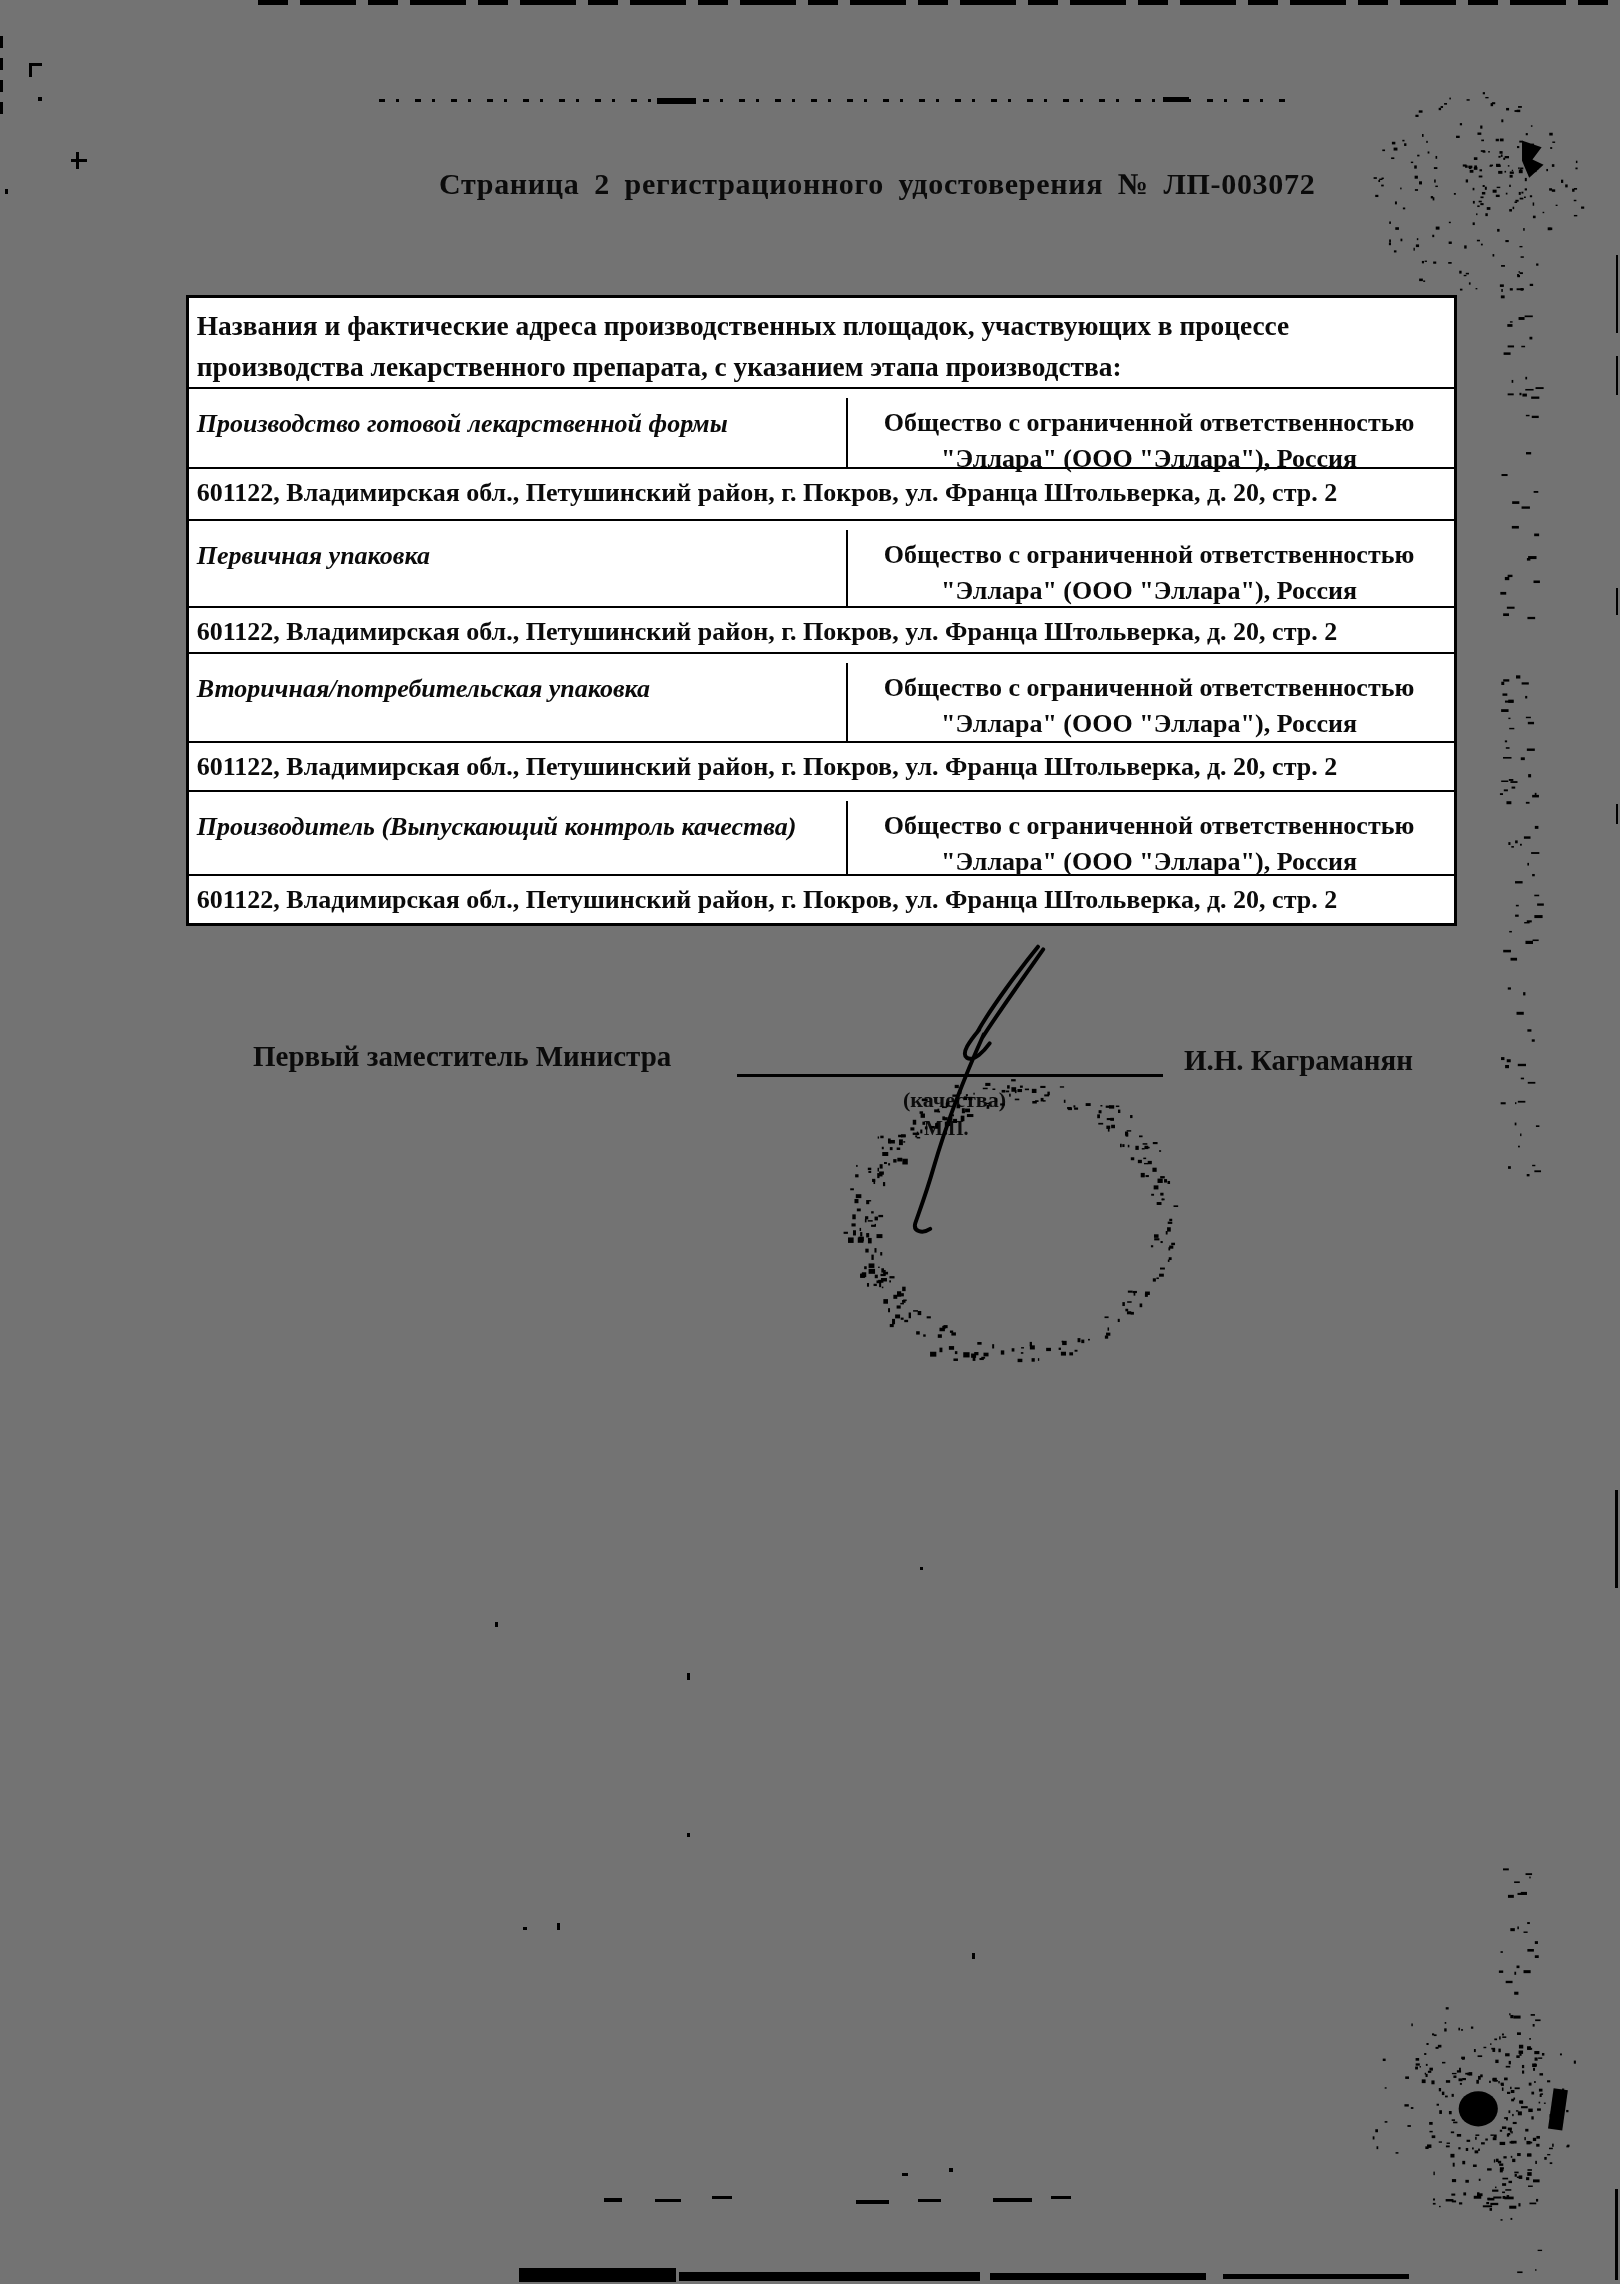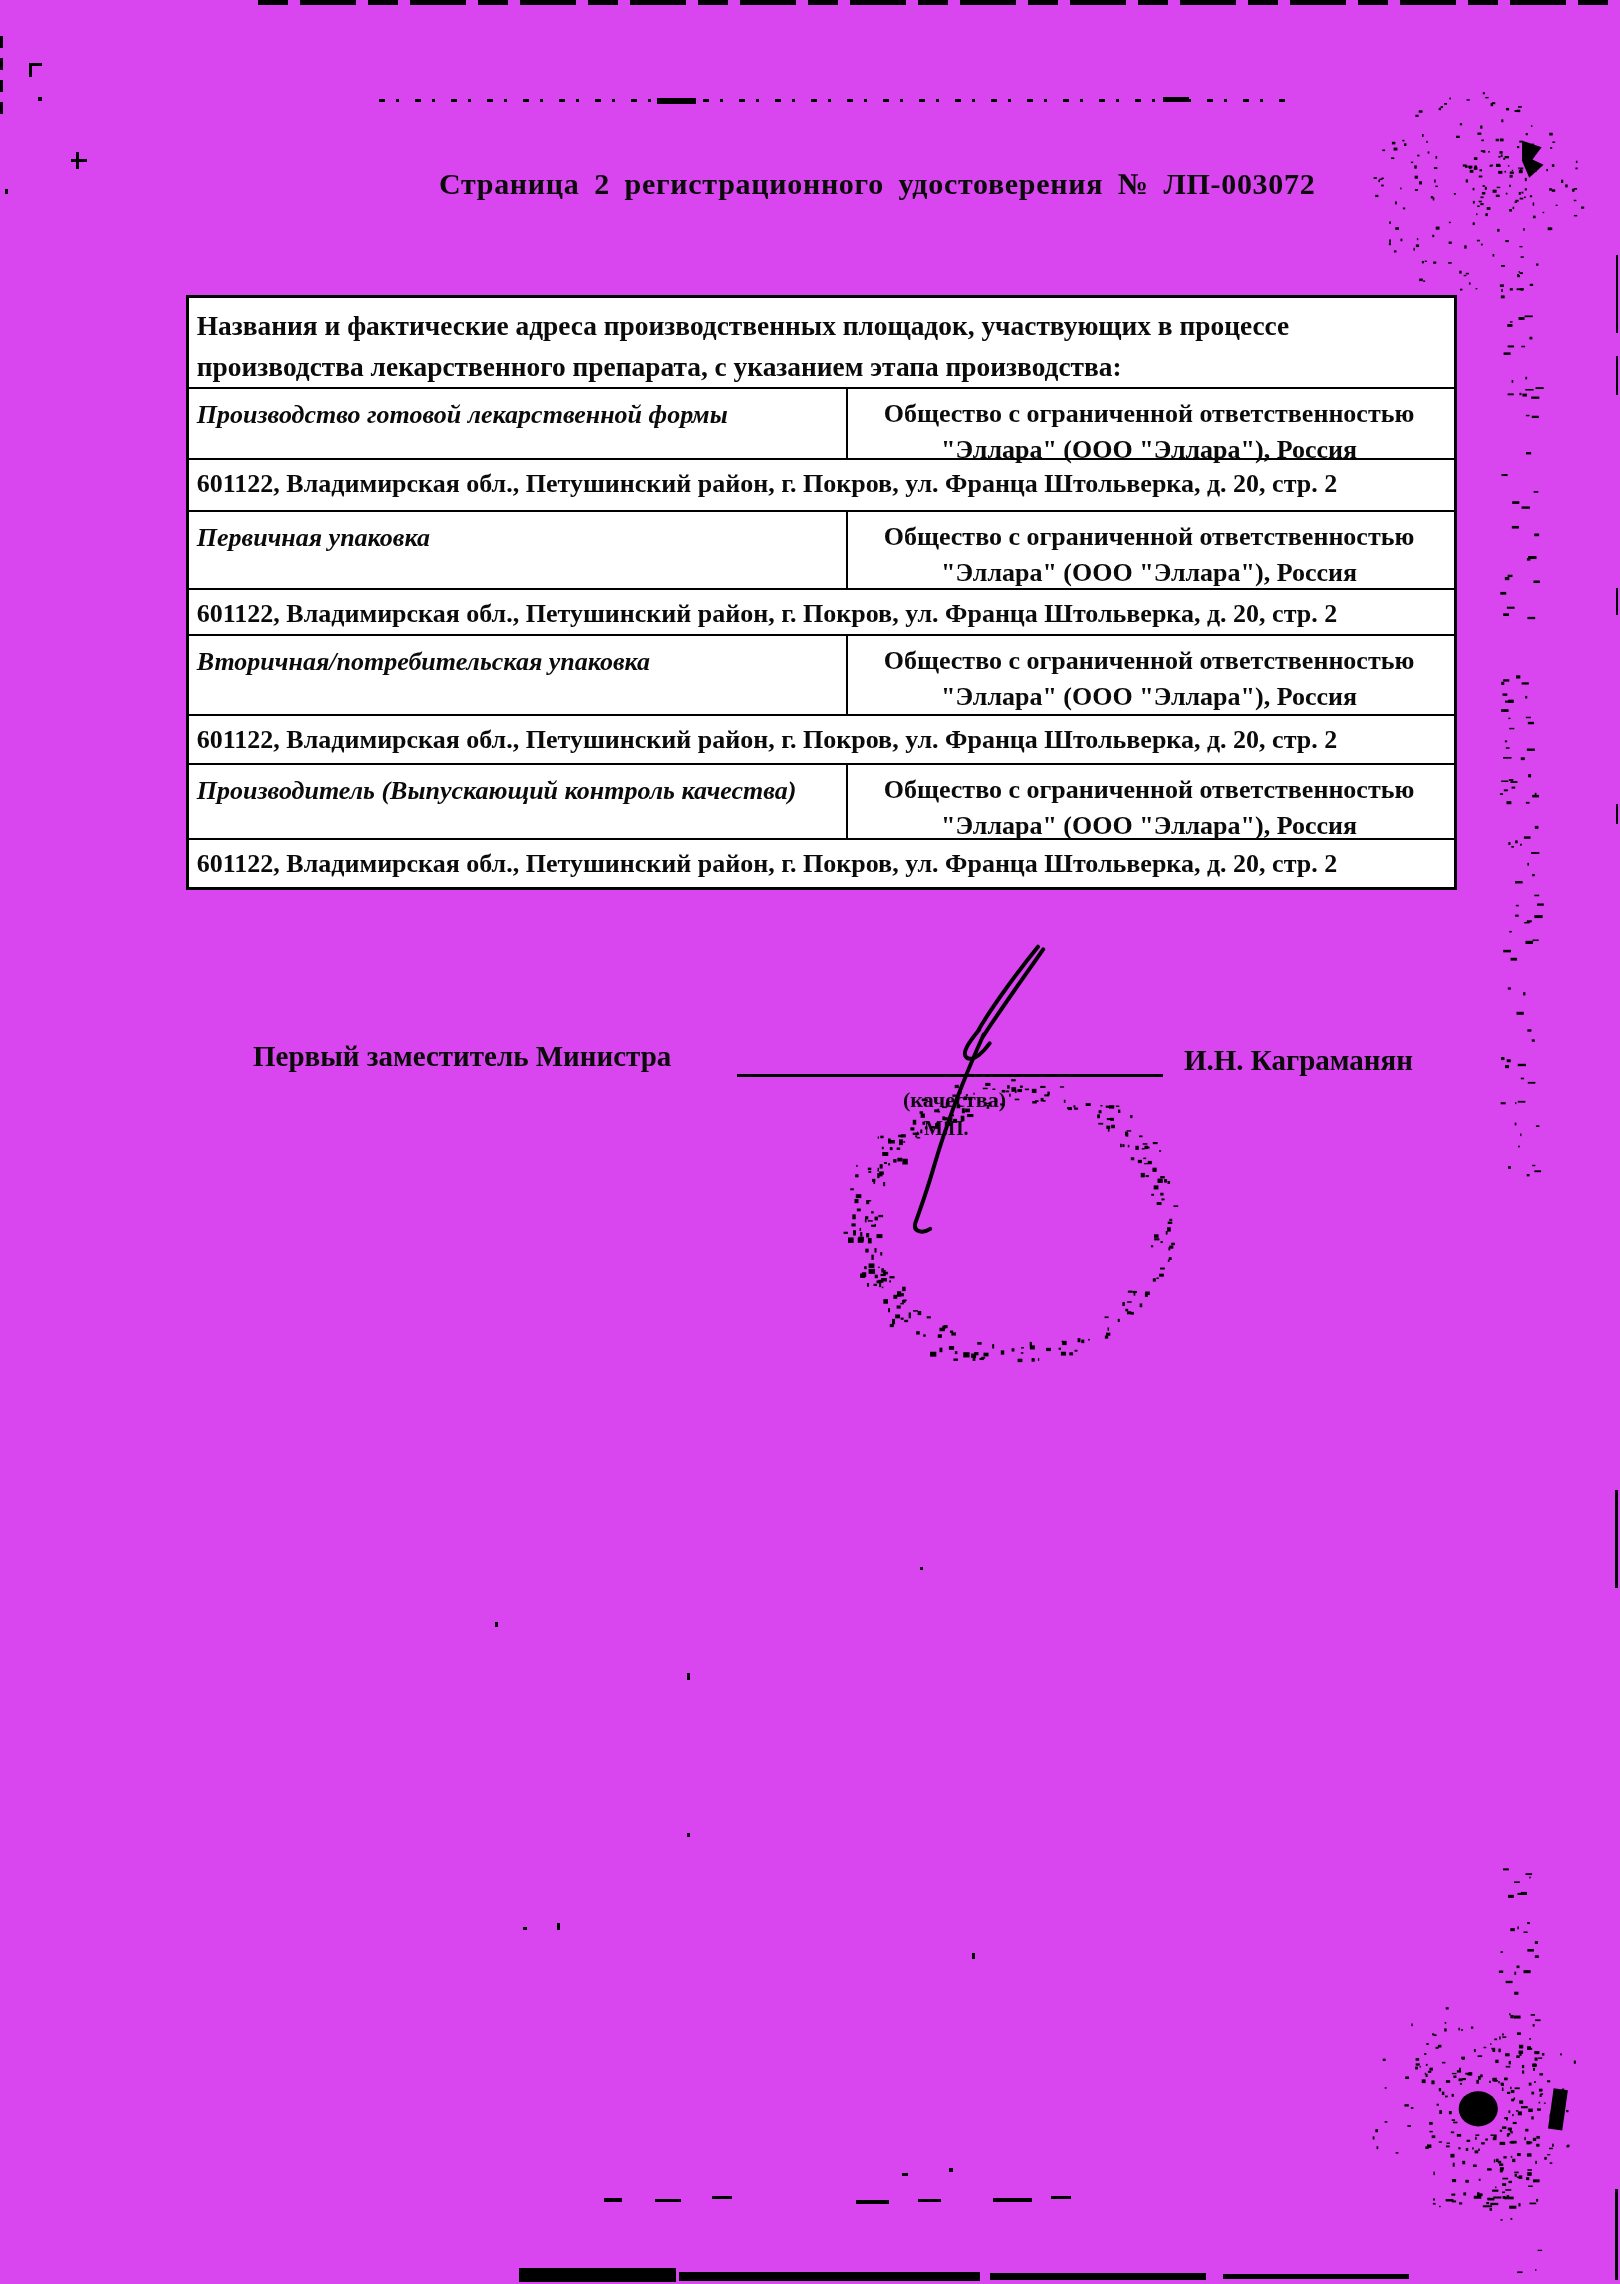--- a/index.html
+++ b/index.html
@@ -1,19 +1,19 @@
 <!DOCTYPE html>
 <html style="font-size:10.5px"><head>
 <meta charset="utf-8">
 <style>
   html,body{margin:0;padding:0;background:#888;}
   .page{
     position:relative;
     width:1620px;height:2284px;
-    background:#d946ef;
+    background:#737373;
     font-family:"Liberation Serif","DejaVu Serif",serif;
     color:#0b0b0b;
     overflow:hidden;
   }
   .art{position:absolute;background:#000;}
   
   .doc-title{
     position:absolute;left:439px;top:167px;
     font-size:30px;font-weight:700;word-spacing:6.5px;
     white-space:nowrap;letter-spacing:0.7px;
@@ -22,21 +22,21 @@
   .sites-table{
     position:absolute;left:186px;top:295px;width:1271px;
     border:3.3px solid #000;box-sizing:border-box;background:#fff;
   }
   .sites-table .thead{
     height:91px;box-sizing:border-box;
     border-bottom:2.6px solid #000;
     font-size:27.4px;font-weight:700;line-height:1.52;
     padding:7.8px 6.5px 0 7.8px;
   }
-  .row-two{display:flex;box-sizing:border-box;border-bottom:2px solid #000;}
+  .row-two{display:flex;box-sizing:border-box;border-bottom:2px solid #000;margin-top:9px;}
   .cell-stage{
     width:659px;box-sizing:border-box;border-right:2px solid #000;
     font-size:26px;font-weight:700;font-style:italic;
     padding:10.5px 5.2px 0 7.8px;
   }
   .cell-comp{
     flex:1;box-sizing:border-box;
     font-size:26px;font-weight:700;line-height:1.4;
     padding:6.5px 13px 0 9.1px;
     text-align:center;

